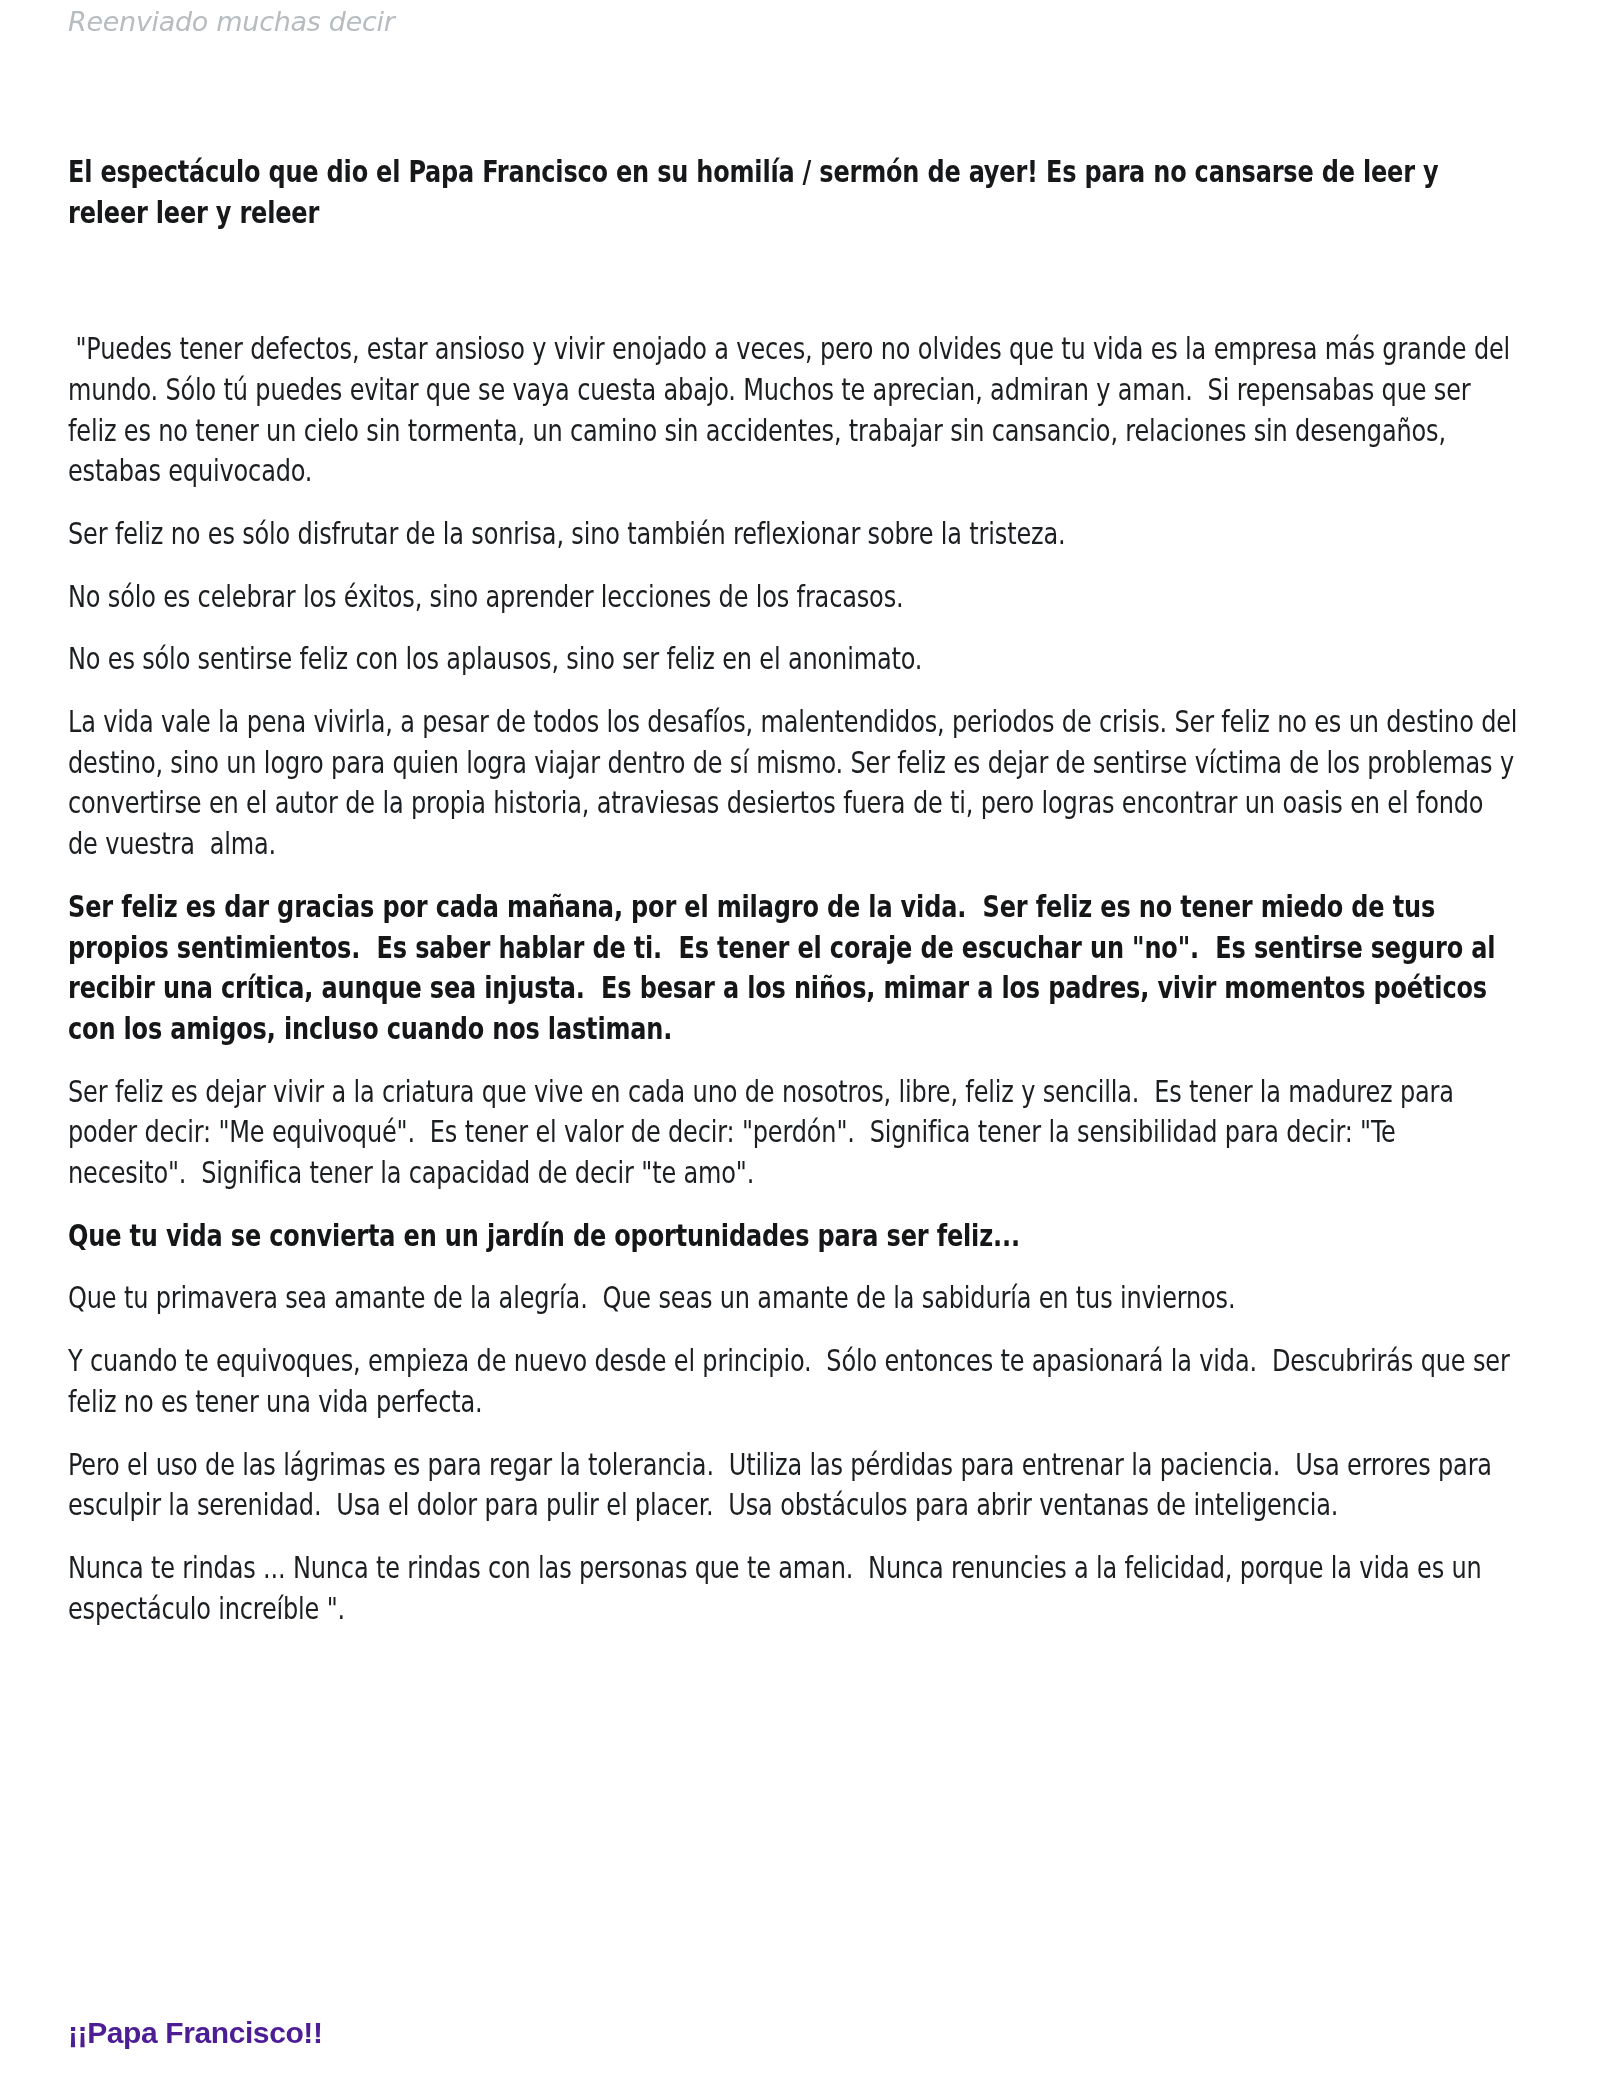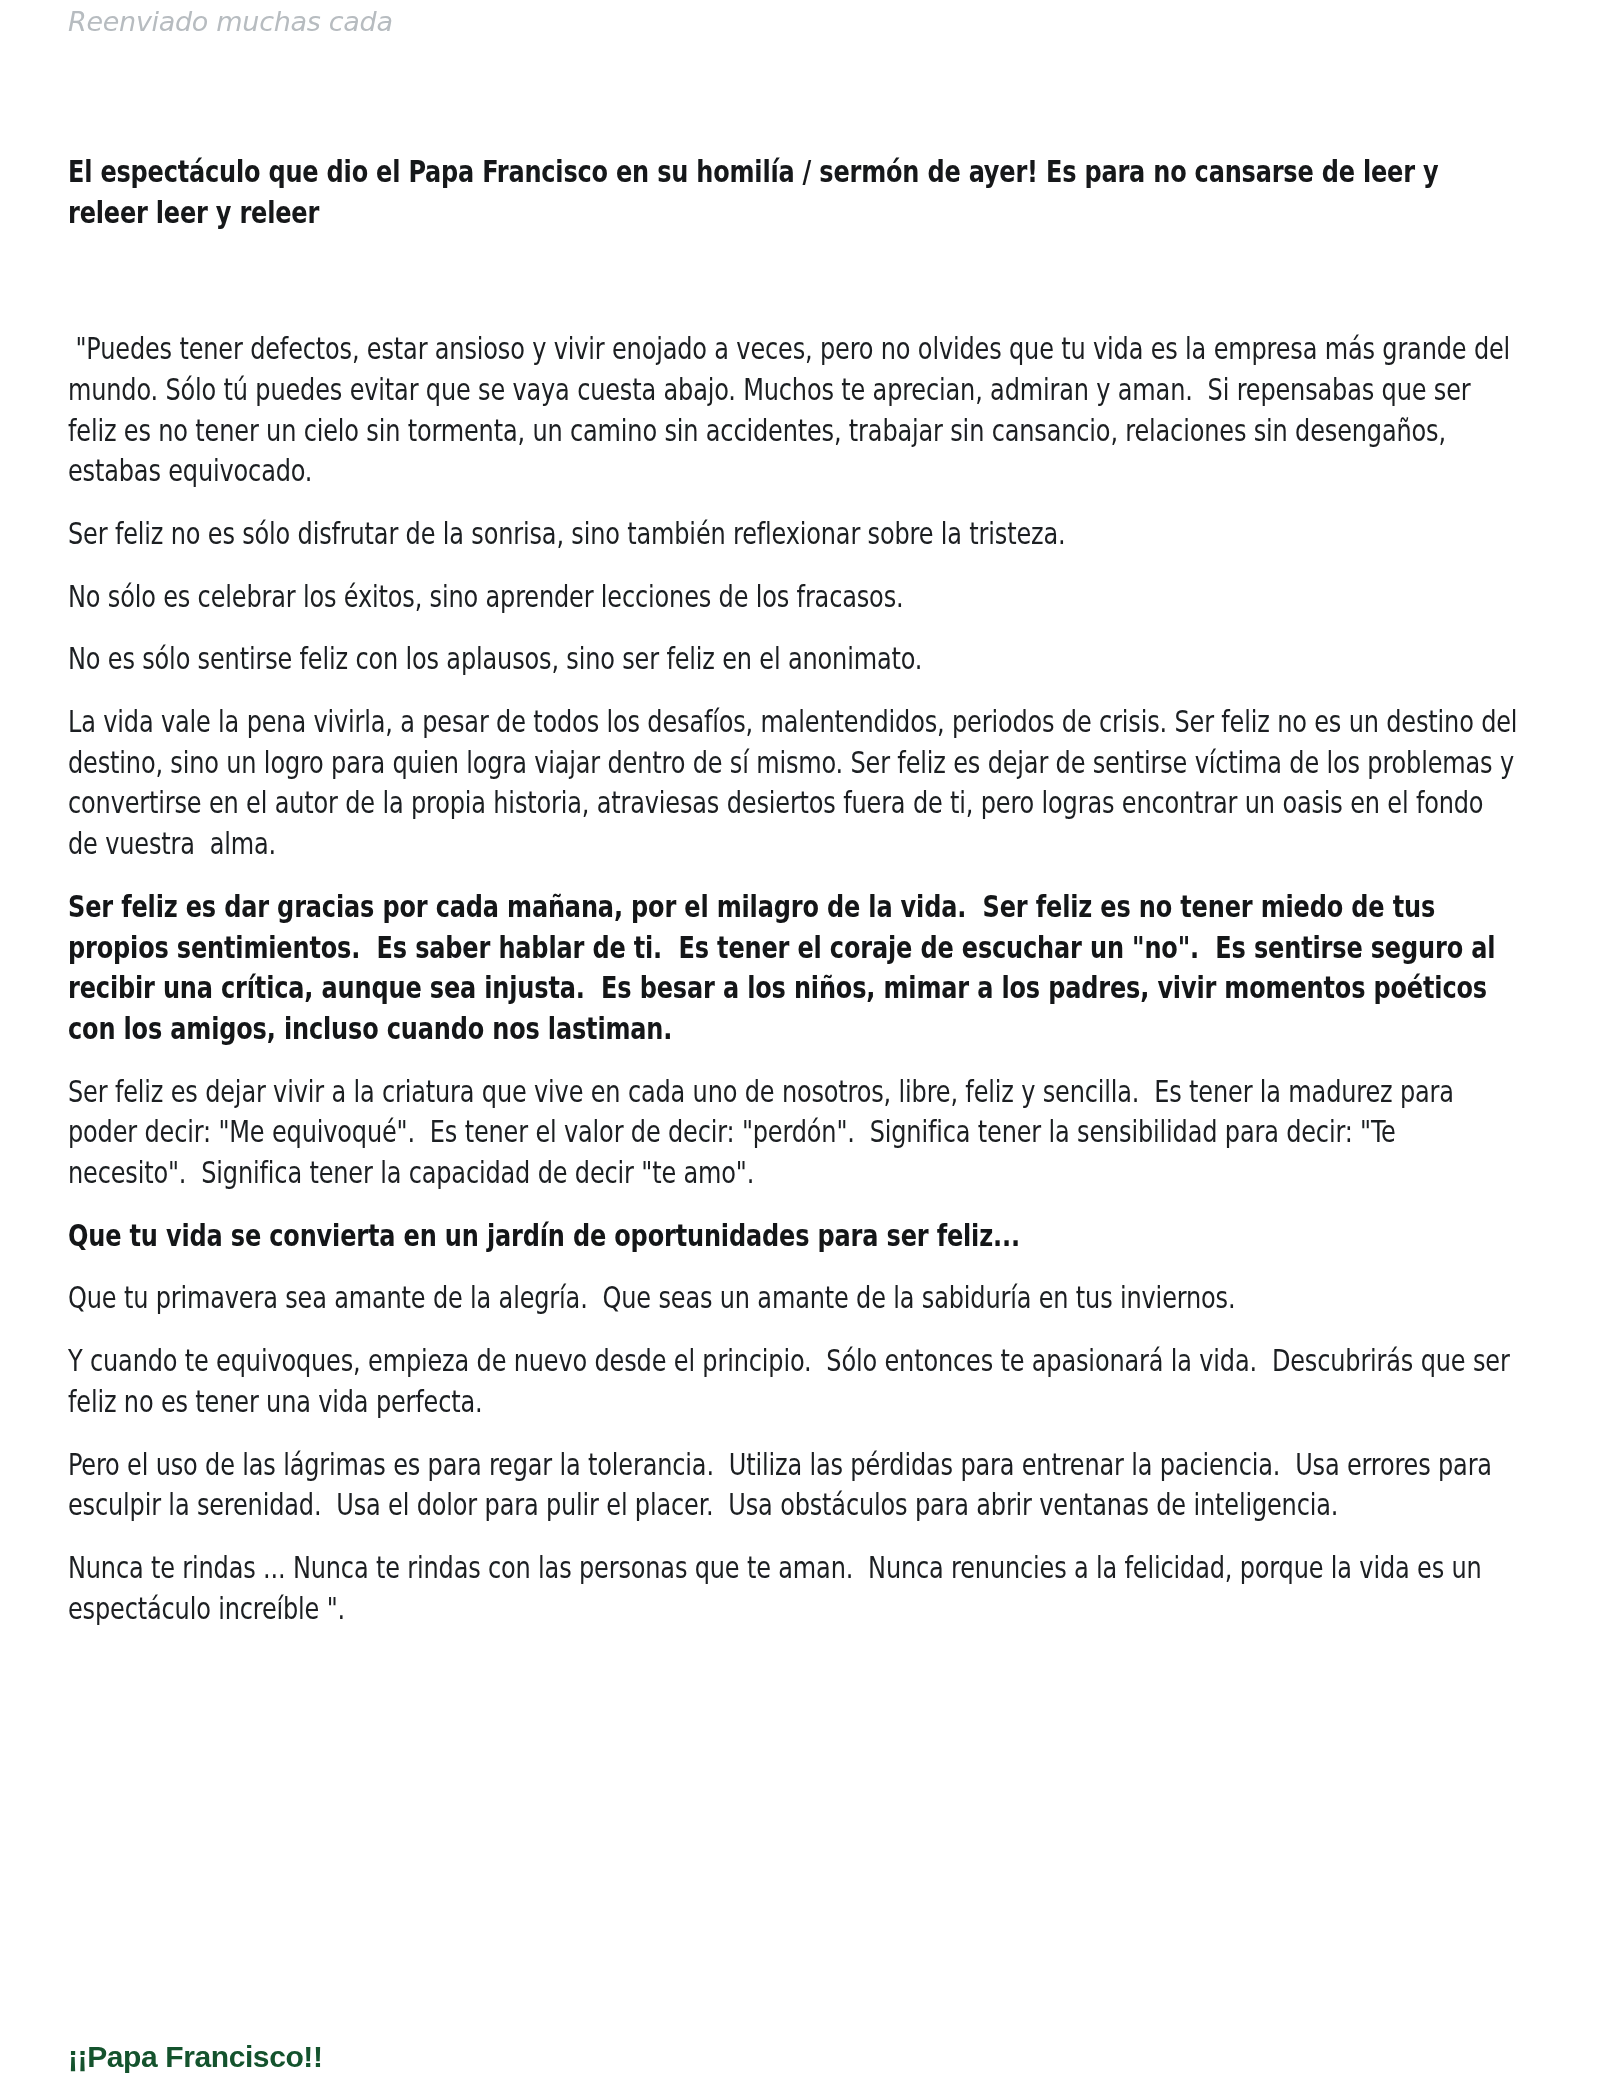--- a/index.html
+++ b/index.html
@@ -87,31 +87,30 @@
 
   
   .signature {
     position: absolute;
     left: 68px;
     top: 2016px;
     font-family: "Liberation Sans", "DejaVu Sans", sans-serif;
     font-weight: 700;
     font-size: 30px;
     letter-spacing: -0.4px;
-    color: #14532d;
+    color: #4c1d95;
     white-space: nowrap;
-    margin-top: 24px;
   }
 </style>
 </head>
 <body>
 
 <div class="page">
 
-  <div class="forwarded-label">Reenviado muchas cada</div>
+  <div class="forwarded-label">Reenviado muchas decir</div>
 
   <div class="message-body">
 
     <p class="msg-title">El espectáculo que dio el Papa Francisco en su homilía / sermón de ayer!  Es para no cansarse de leer y releer leer y releer</p>
 
     <div class="paragraphs" id="paragraph-container">
         <p class="msg-p"> "Puedes tener defectos, estar ansioso y vivir enojado a veces, pero no olvides que tu vida es la empresa más grande del mundo. Sólo tú puedes evitar que se vaya cuesta abajo. Muchos te aprecian, admiran y aman.  Si repensabas que ser feliz es no tener un cielo sin tormenta, un camino sin accidentes, trabajar sin cansancio, relaciones sin desengaños, estabas equivocado.</p>
         <p class="msg-p">Ser feliz no es sólo disfrutar de la sonrisa, sino también reflexionar sobre la tristeza.</p>
         <p class="msg-p">No sólo es celebrar los éxitos, sino aprender lecciones de los fracasos.</p>
         <p class="msg-p">No es sólo sentirse feliz con los aplausos, sino ser feliz en el anonimato.</p>

